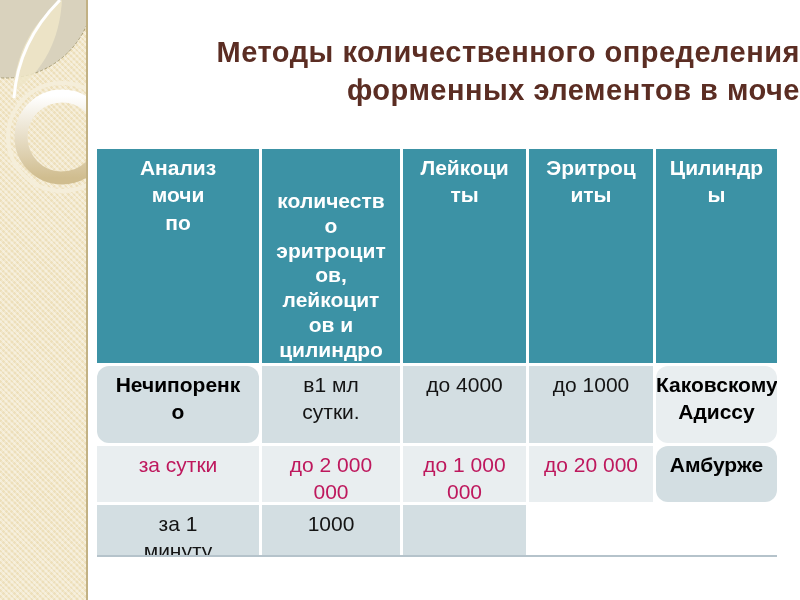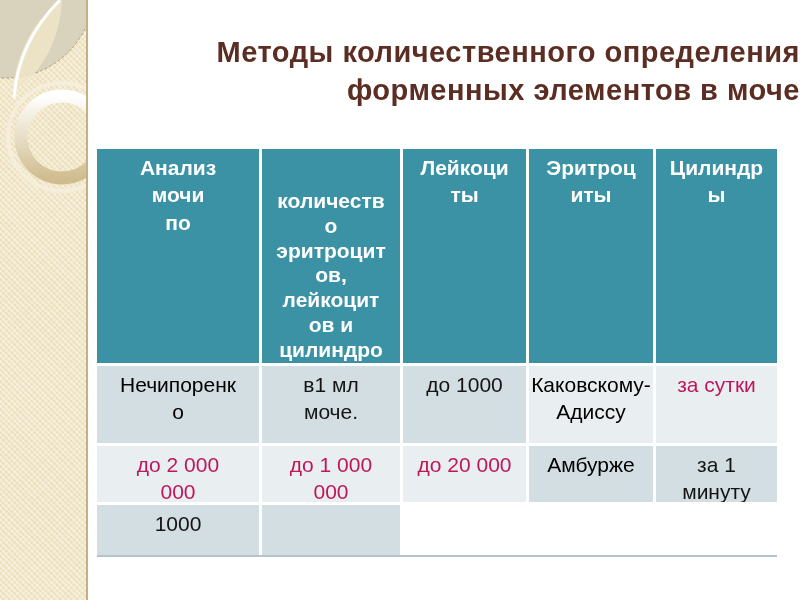--- a/index.html
+++ b/index.html
@@ -43,21 +43,21 @@
     padding-top:5px;
     box-sizing:border-box;
     overflow:hidden;
   }
   .th{
     background:#3C92A5;color:#ffffff;font-weight:bold;
   }
   .th.quantity{padding-top:40px;line-height:1.18;}
   .odd{background:#D3DEE2;color:#141414;}
   .even{background:#E9EEF0;color:#be185d;}
-  .method{font-weight:normal;color:#000000;}
+  .method{font-weight:bold;color:#000000;border-radius:12px;}
 </style>
 </head>
 <body>
 
 <div class="sidebar">
   <svg width="86" height="230" viewBox="0 0 86 230" aria-hidden="true">
     <defs>
       <linearGradient id="ringGrad" x1="0" y1="0" x2="0" y2="1">
         <stop offset="0" stop-color="#FFFFFF"></stop>
         <stop offset="1" stop-color="#D0BD8F"></stop>
@@ -89,21 +89,22 @@
   <div class="cell th">Лейкоци
 ты</div>
   <div class="cell th">Эритроц
 иты</div>
   <div class="cell th">Цилиндр
 ы</div>
 
   <div class="cell odd method">Нечипоренк
 о</div>
   <div class="cell odd">в1 мл
-моче.</div>
+сутки.</div>
+  <div class="cell odd">до 4000</div>
   <div class="cell odd">до 1000</div>
 
   <div class="cell even method">Каковскому-
 Адиссу</div>
   <div class="cell even">за сутки</div>
   <div class="cell even">до 2 000
 000</div>
   <div class="cell even">до 1 000
 000</div>
   <div class="cell even">до 20 000</div>

